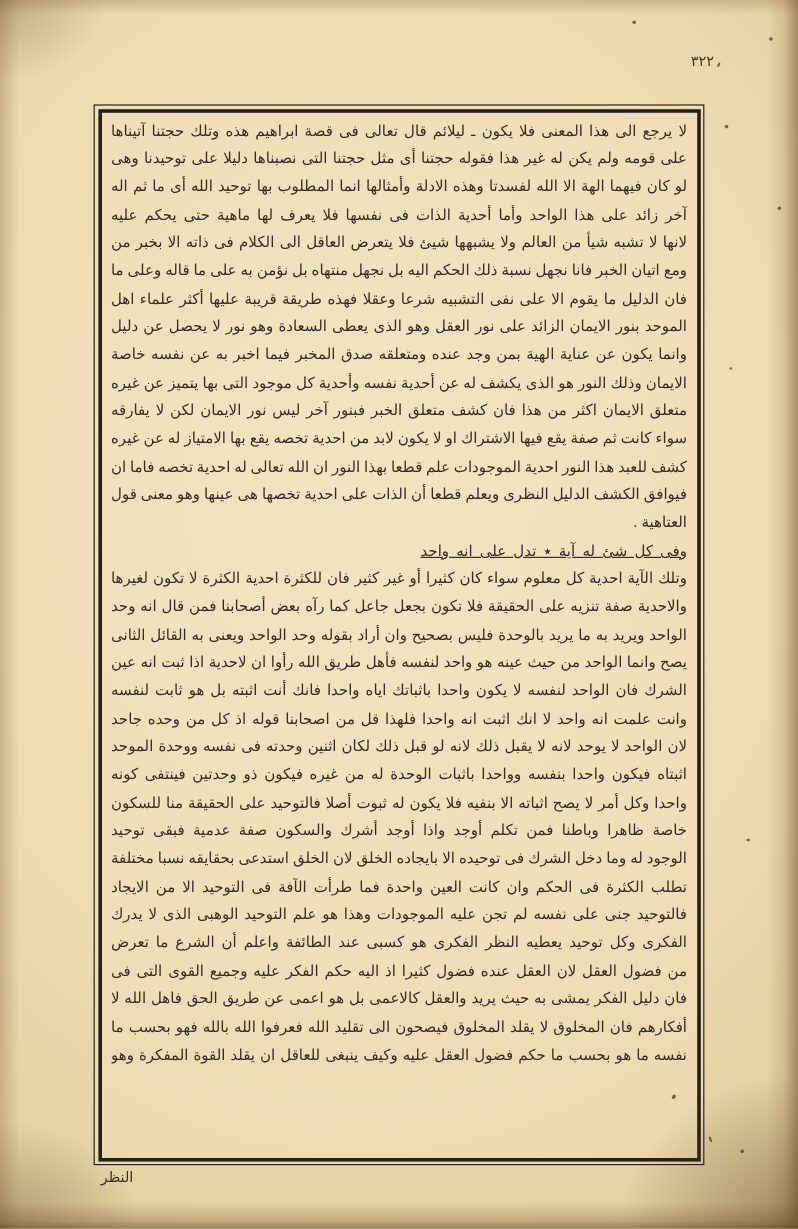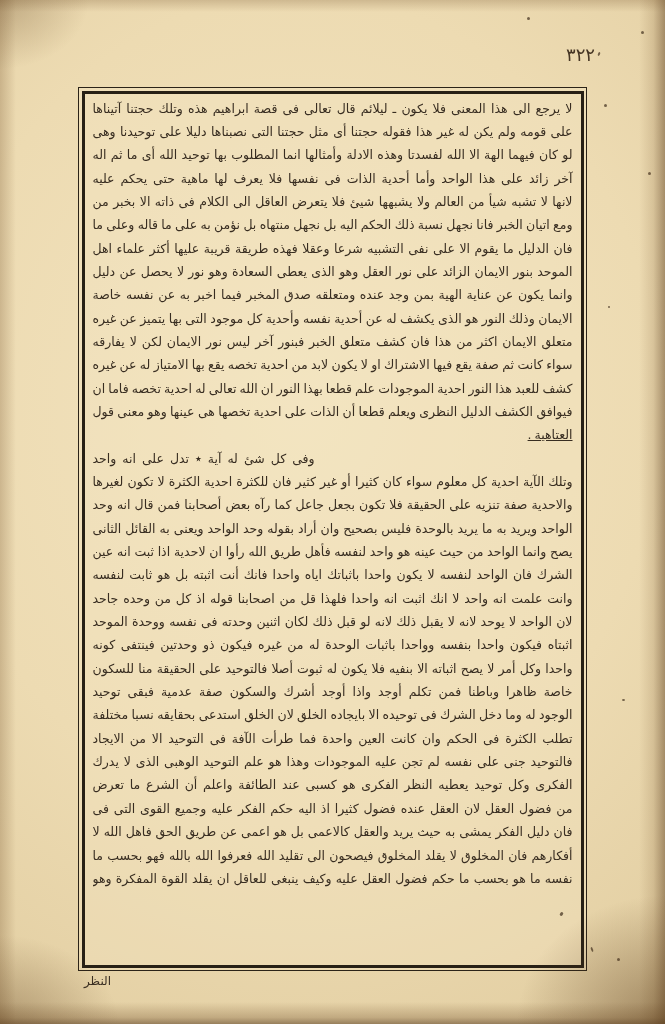--- a/index.html
+++ b/index.html
@@ -23,21 +23,21 @@
     background: linear-gradient(to top, rgba(122,88,48,0) 0%, rgba(116,82,44,.25) 100%); }
   .corner-br { right: 0; bottom: 0; width: 150px; height: 130px;
     background: radial-gradient(ellipse at 100% 100%, rgba(90,60,28,.5) 0%, rgba(90,60,28,0) 70%); }
   .corner-bl { left: 0; bottom: 0; width: 120px; height: 90px;
     background: radial-gradient(ellipse at 0% 100%, rgba(95,65,32,.4) 0%, rgba(95,65,32,0) 70%); }
   .corner-tl { left: 0; top: 0; width: 90px; height: 70px;
     background: radial-gradient(ellipse at 0% 0%, rgba(100,70,36,.32) 0%, rgba(100,70,36,0) 70%); }
 
   .page-number {
     position: absolute; top: 44px; right: 70px;
-    font-size: 18px; color: #453524; letter-spacing: 1px;
+    font-size: 12px; color: #453524; letter-spacing: 1px;
     direction: rtl;
   }
 
   .frame-outer {
     position: absolute; left: 78px; top: 87px;
     width: 509px; height: 884px;
     border: 1.5px solid #2b2318;
     box-sizing: border-box;
     background: rgba(244, 229, 196, 0.35);
   }
@@ -56,26 +56,27 @@
     letter-spacing: -0.2px;
     word-spacing: -1px;
   }
   .line {
     height: 23.35px; line-height: 23.35px;
     overflow: hidden;
     text-align: justify;
     text-align-last: justify;
     white-space: normal;
   }
-  .p1 .line:last-child { text-align-last: right; text-decoration: underline; }
+  .p1 .line:last-child { text-align-last: right; }
   .verse {
     height: 23.35px; line-height: 23.35px;
-    text-align: left;
+    text-align: right;
     word-spacing: 2px;
     overflow: hidden;
+    text-decoration: underline;
   }
 
   .catchword {
     position: absolute; left: 84px; top: 974px;
     font-size: 12px; color: #392e22;
     direction: rtl;
   }
 
   .speck { position: absolute; background: #4a3826; border-radius: 50%; opacity: .75; pointer-events: none; }
 </style>

